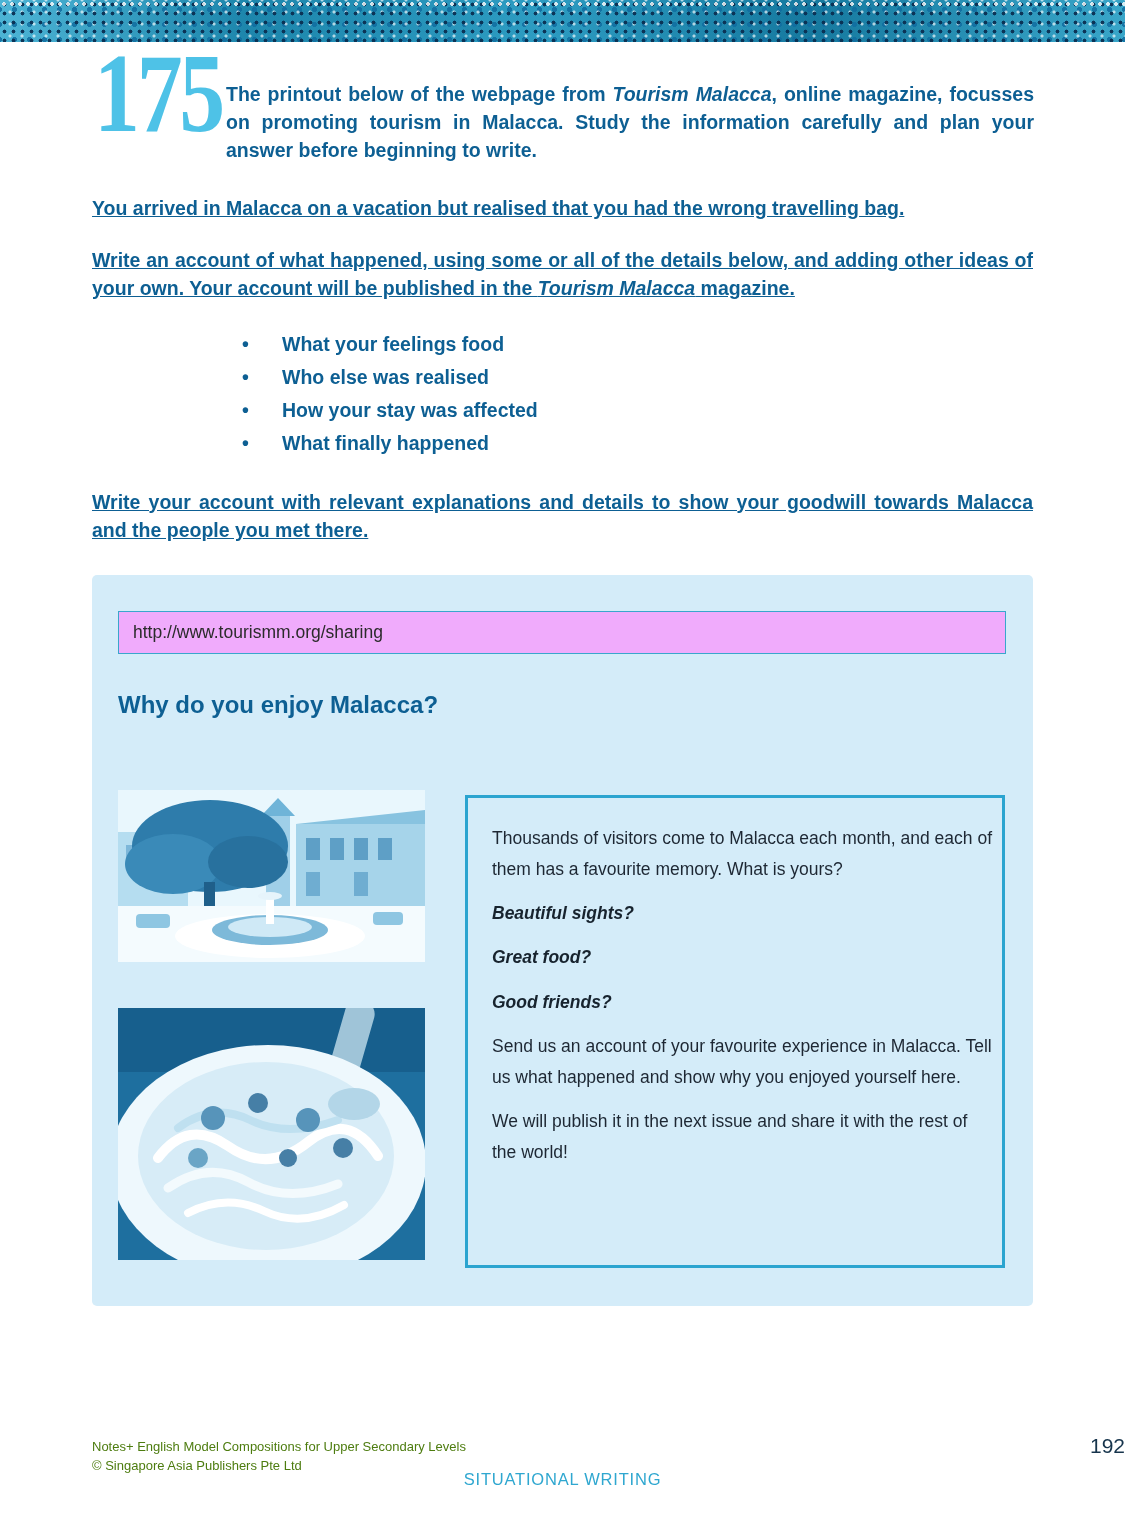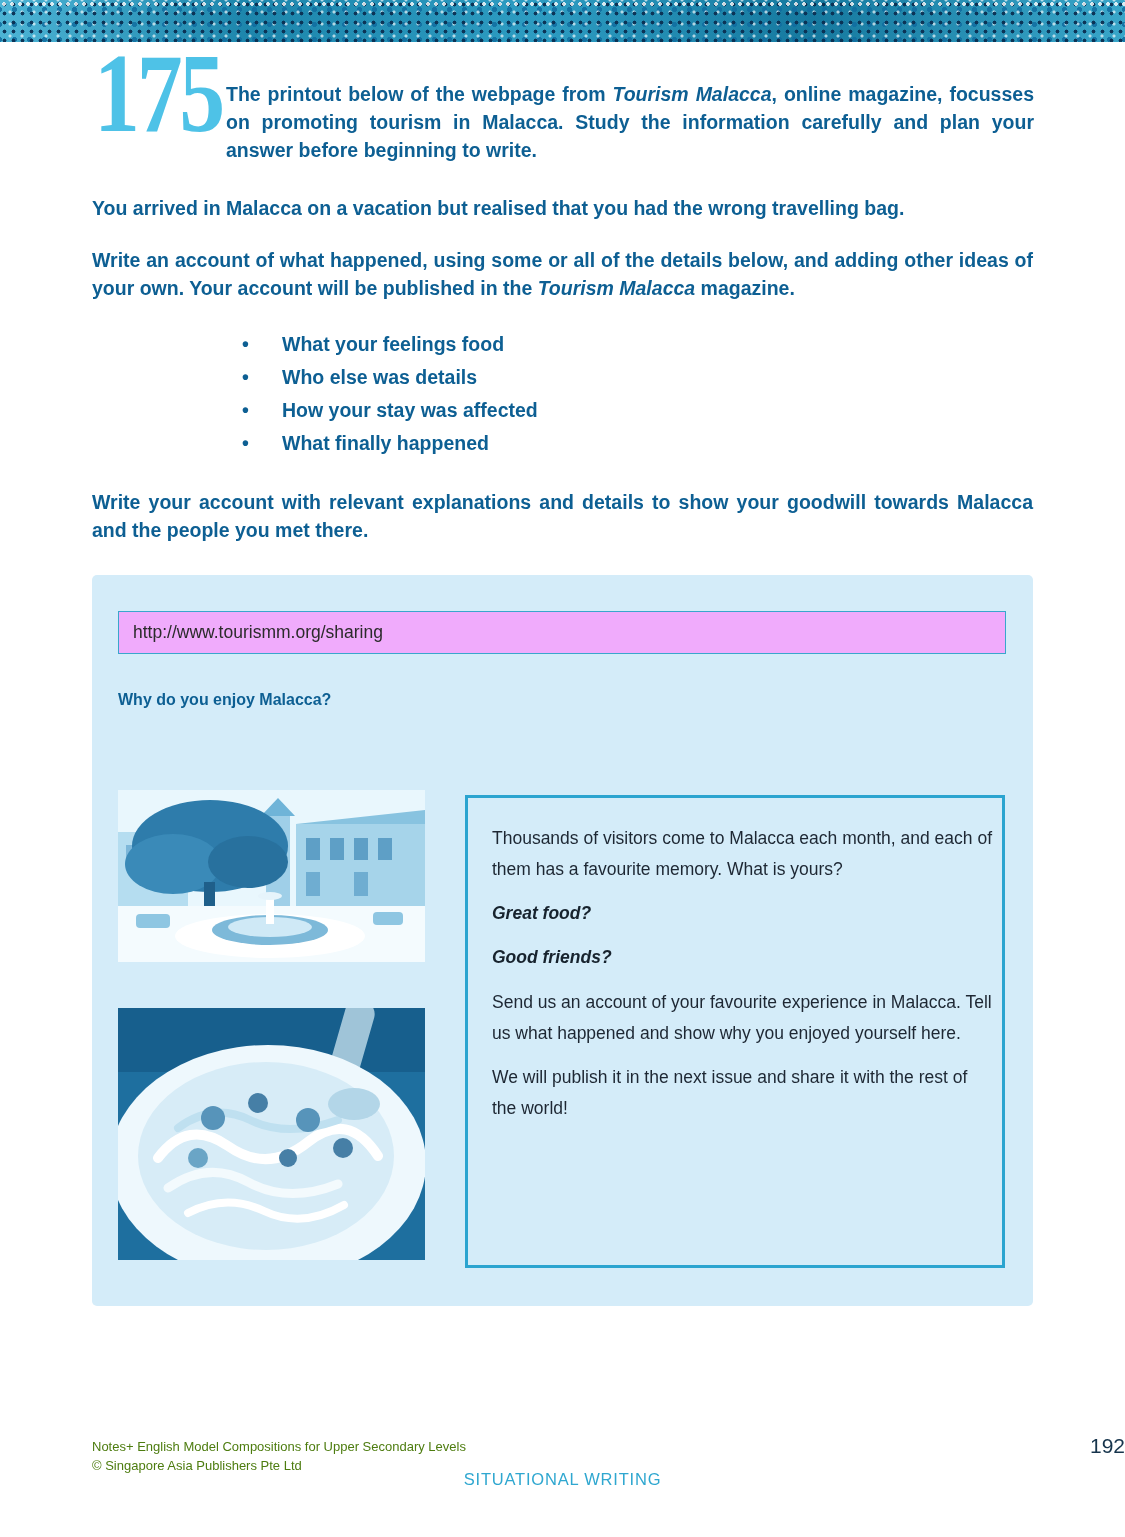--- a/index.html
+++ b/index.html
@@ -46,40 +46,40 @@
   .intro {
     position:absolute; left:226px; top:80px; width:808px;
     font-size:19.5px; font-weight:700; line-height:1.44;
     text-align:justify;
   }
   .content {
     position:absolute; left:92px; top:194px; width:941px;
     font-size:19.5px; font-weight:700; line-height:1.44;
     color:#0d5f93;
   }
-  .content p { text-align:justify; margin-bottom:24px; }
+  .content p { text-align:justify; margin-bottom:24px;text-decoration:underline; }
   ul.prompts { list-style:none; margin:28px 0 30px 150px; }
   ul.prompts li { margin-bottom:5px; }
   ul.prompts li::before { content:"\2022"; display:inline-block; width:40px; color:#0d5f93; }
   .brand { font-style:italic; font-weight:700; }
 
   
   .panel {
     position:absolute; left:92px; top:575px; width:941px; height:731px;
     background:#d4ecf9; border-radius:5px;
   }
   .url-bar {
     position:absolute; left:26px; top:36px; width:888px; height:43px;
     background:#f0abfc; border:1.5px solid #3aa6cc;
     display:flex; align-items:center; padding:0 14px;
     font-size:17.5px; color:#2b2b2b;
   }
   .panel-heading {
     position:absolute; left:26px; top:116px;
-    font-size:16px; font-weight:700; color:#0d5f93;
+    font-size:24px; font-weight:700; color:#0d5f93;
   }
   .panel-subheading {
     position:absolute; left:373px; top:166px; width:540px;
     text-align:center; font-size:20.5px; font-weight:700; color:#0d5f93;
   }
   .photo {
     position:absolute; left:26px; width:307px; overflow:hidden;
     background:#bfe0f0;
   }
   .photo svg { display:block; width:100%; height:100%; }
@@ -115,21 +115,21 @@
 
 <div class="qnum">175</div>
 
 <p class="intro blue"><span>The printout below of the webpage from </span><span class="brand">Tourism Malacca</span><span>, online magazine, focusses on promoting tourism in Malacca. Study the information carefully and plan your answer before beginning to write.</span></p>
 
 <div class="content">
   <p>You arrived in Malacca on a vacation but realised that you had the wrong travelling bag.</p>
   <p><span>Write an account of what happened, using some or all of the details below, and adding other ideas of your own. Your account will be published in the </span><span class="brand">Tourism Malacca</span><span> magazine.</span></p>
   <ul class="prompts">
     <li>What your feelings food</li>
-    <li>Who else was details</li>
+    <li>Who else was realised</li>
     <li>How your stay was affected</li>
     <li>What finally happened</li>
   </ul>
   <p>Write your account with relevant explanations and details to show your goodwill towards Malacca and the people you met there.</p>
 </div>
 
 <div class="panel">
 
   <div class="url-bar">
     <span>http://www.tourismm.org/sharing</span>
@@ -186,20 +186,21 @@
       <circle cx="190" cy="112" r="12" fill="#5794ba"></circle>
       <circle cx="225" cy="140" r="10" fill="#467fa6"></circle>
       <circle cx="80" cy="150" r="10" fill="#6aa5c6"></circle>
       <circle cx="170" cy="150" r="9" fill="#467fa6"></circle>
       <ellipse cx="236" cy="96" rx="26" ry="16" fill="#b3d6e8"></ellipse>
     </svg>
   </div>
 
   <div class="share-box">
     <p>Thousands of visitors come to Malacca each month, and each of them has a favourite memory. What is yours?</p>
+    <p class="q">Beautiful sights?</p>
     <p class="q">Great food?</p>
     <p class="q">Good friends?</p>
     <p>Send us an account of your favourite experience in Malacca. Tell us what happened and show why you enjoyed yourself here.</p>
     <p>We will publish it in the next issue and share it with the rest of the world!</p>
   </div>
 </div>
 
 <div class="footer-left">
   <div>Notes+ English Model Compositions for Upper Secondary Levels</div>
   <div>© Singapore Asia Publishers Pte Ltd</div>

